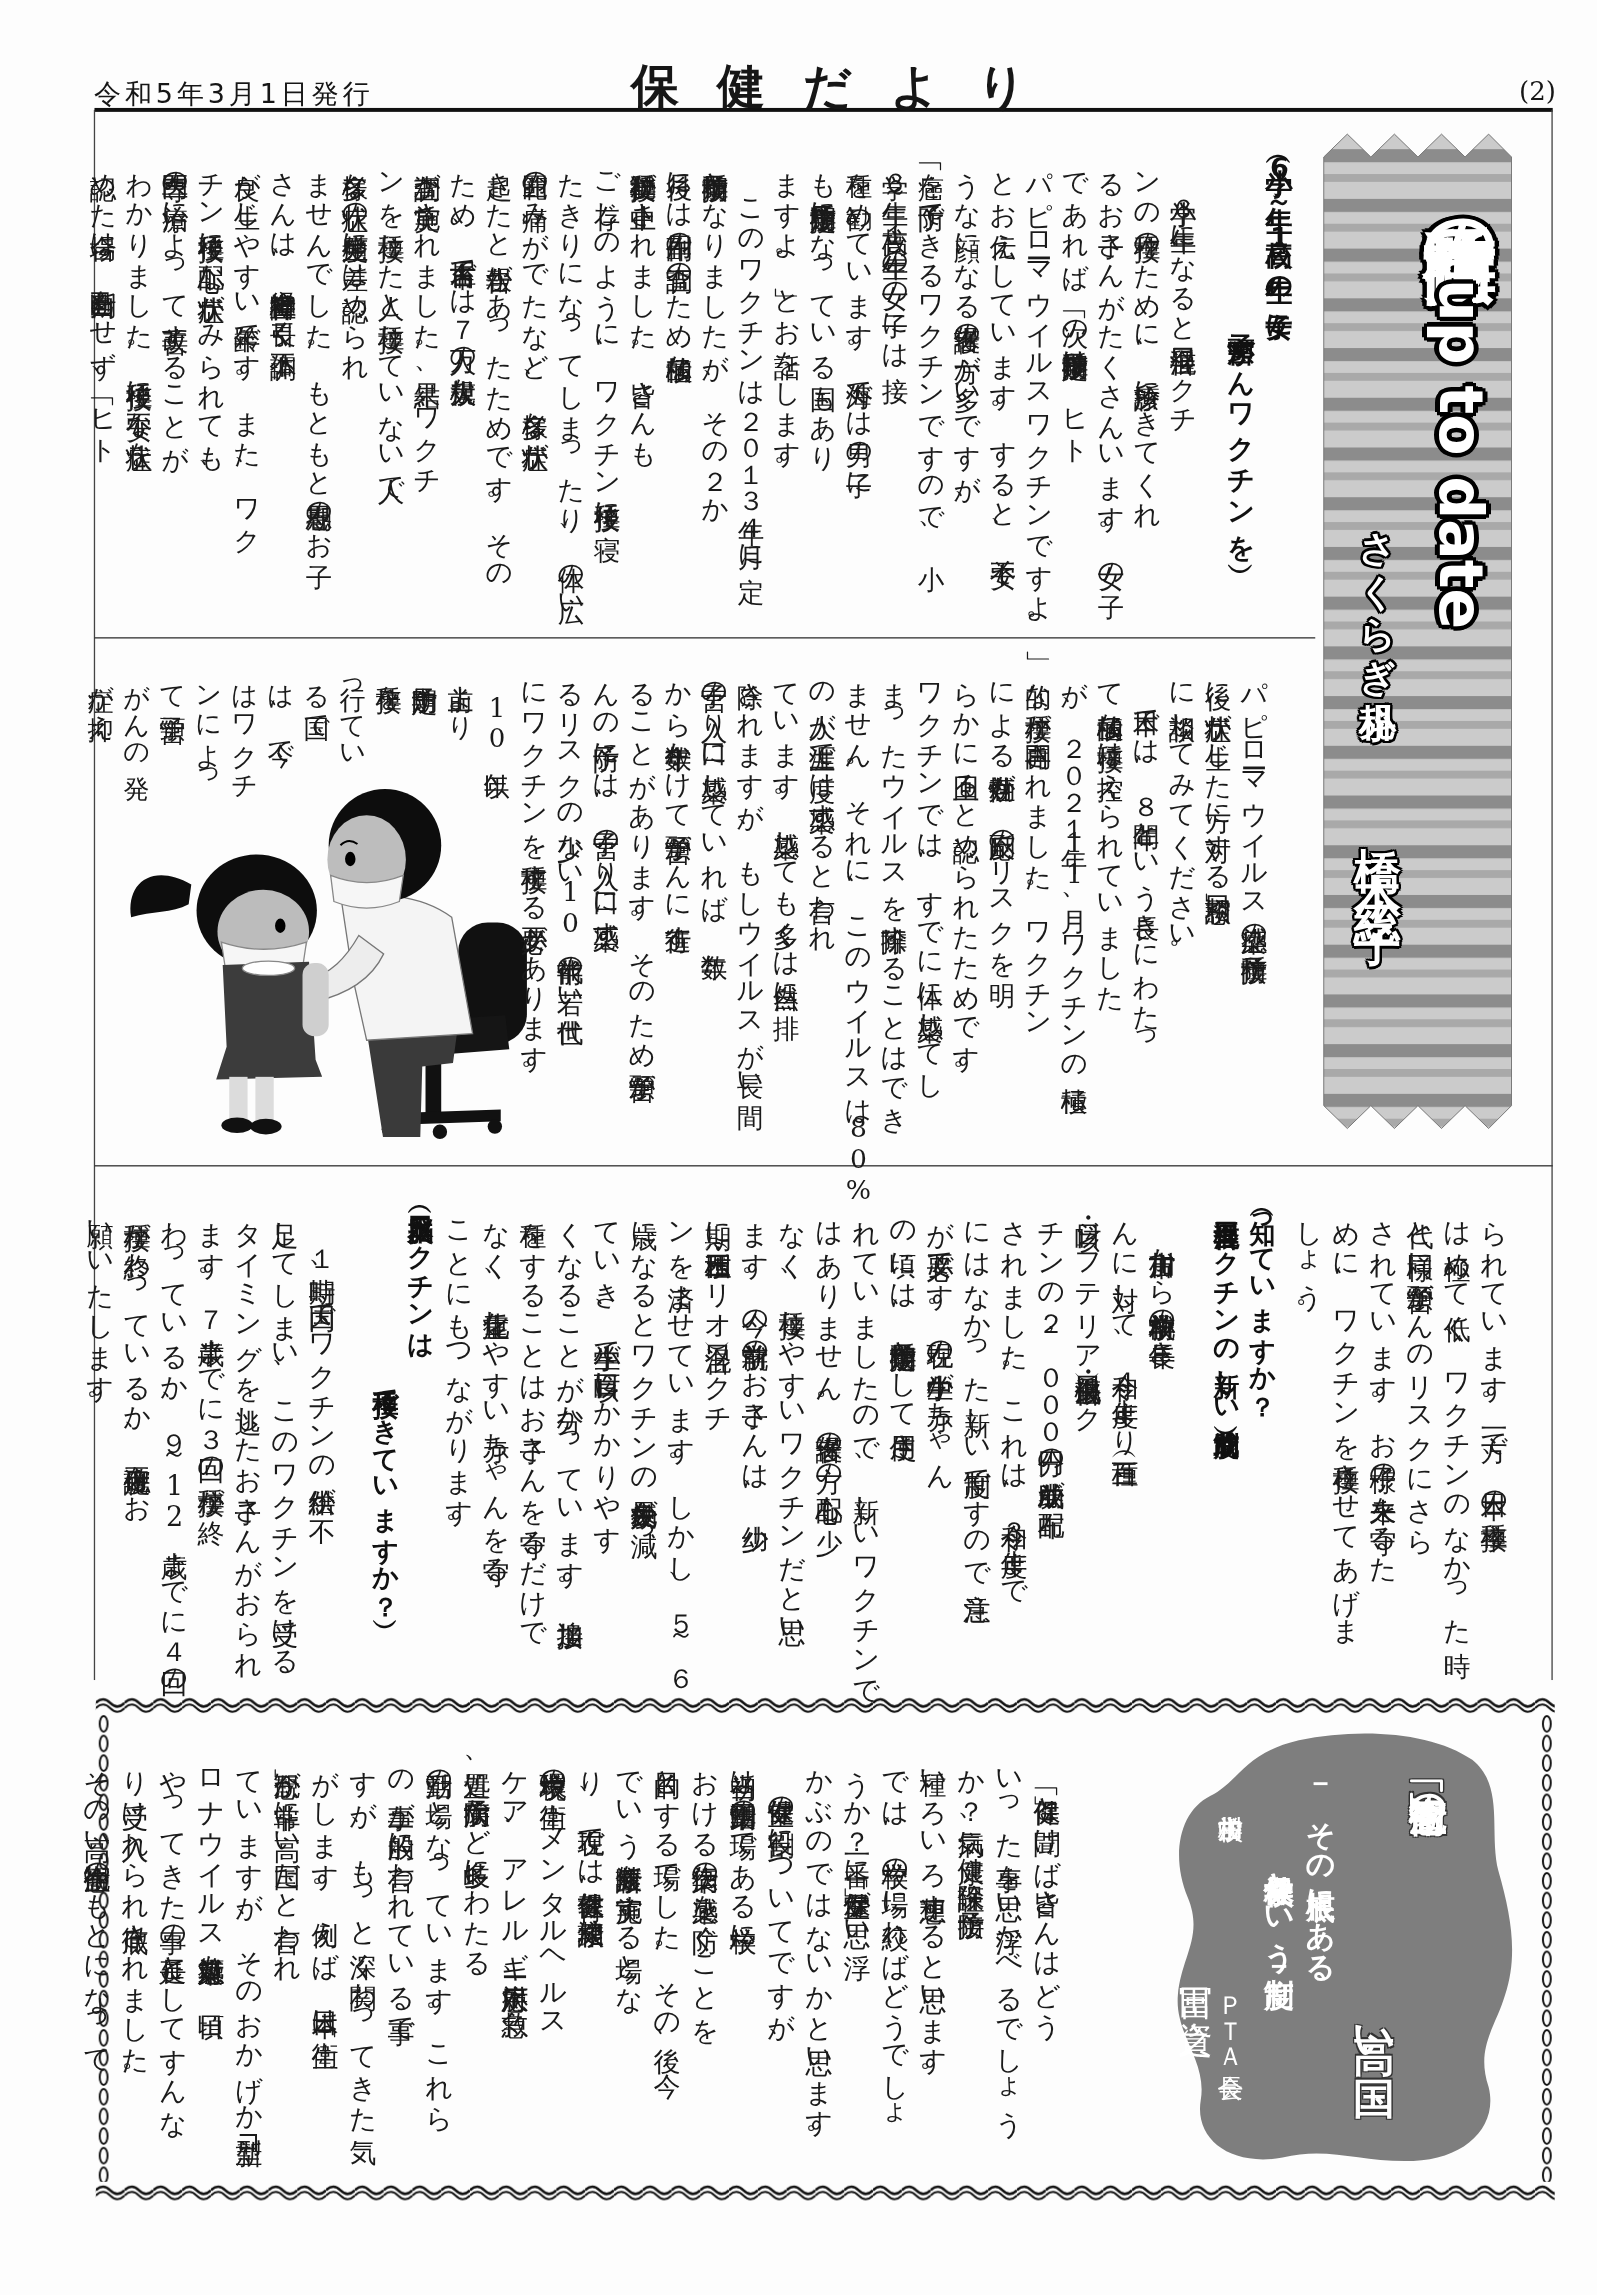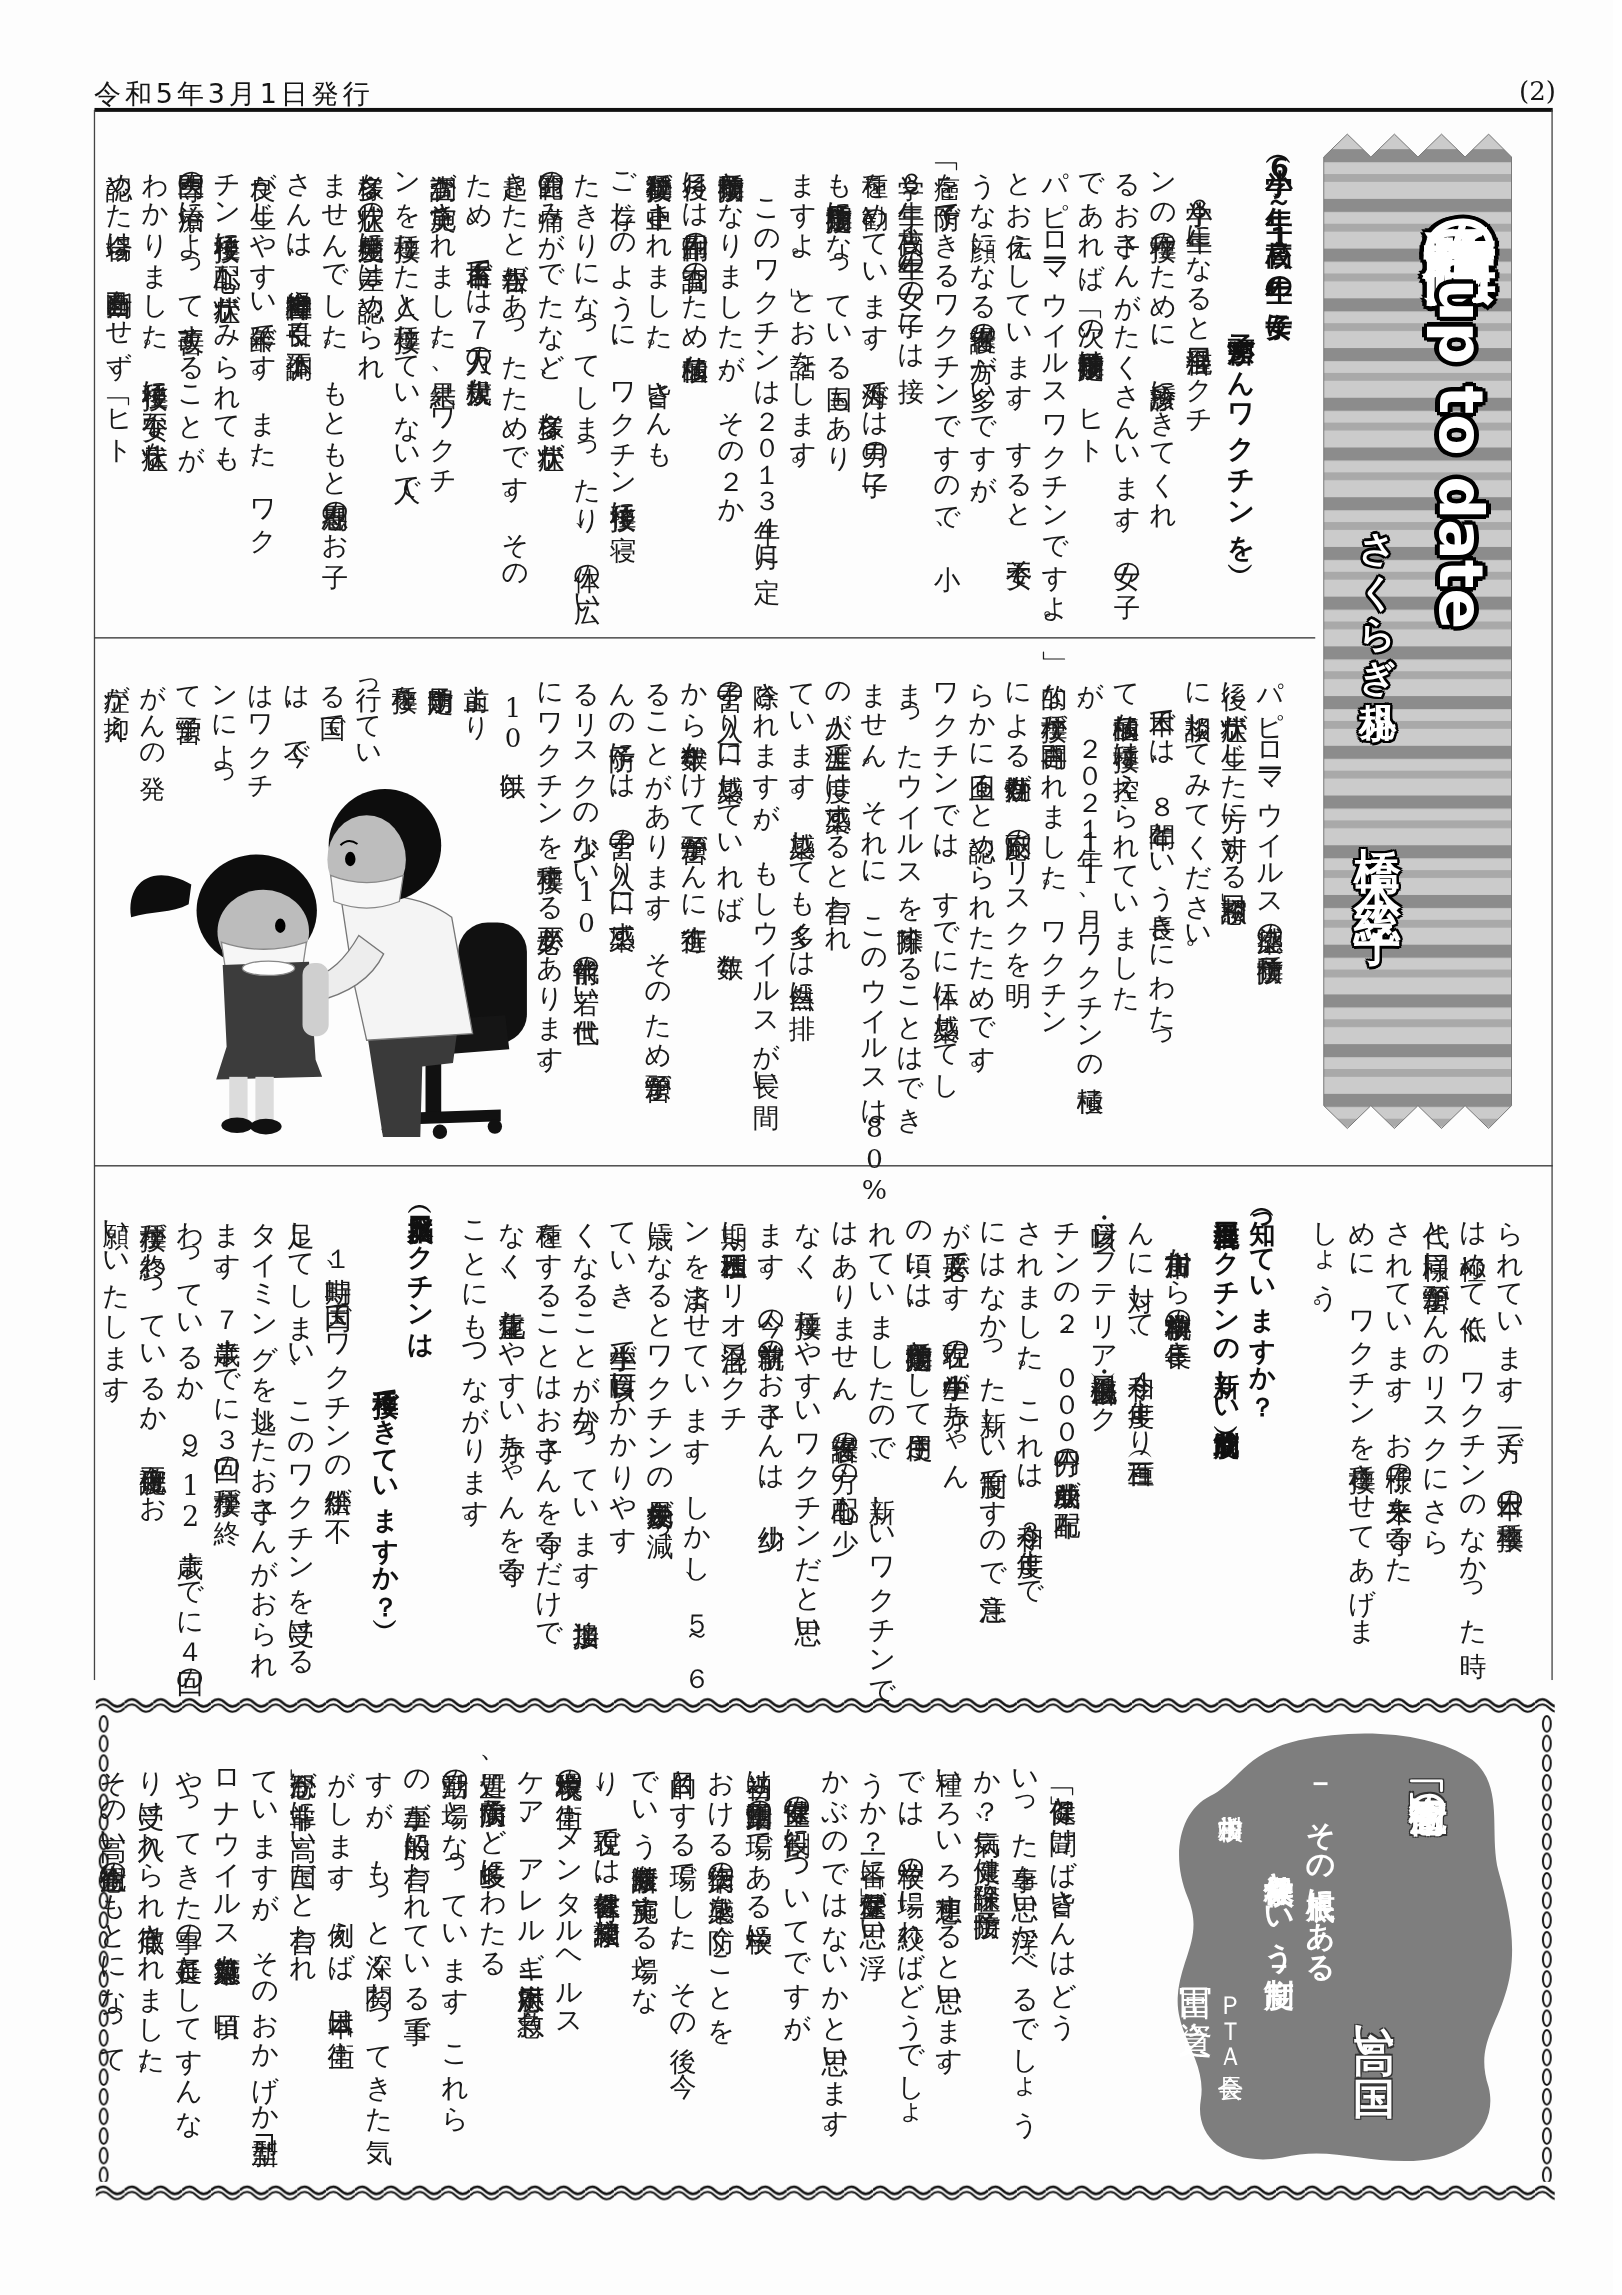--- a/index.html
+++ b/index.html
@@ -1,20 +1,19 @@
 <!DOCTYPE html>
 <html style="font-size:10.5px"><head>
 <meta charset="utf-8">
 <style>
   html, body { margin: 0; padding: 0; background: #ffffff; }
   #page {
     position: relative; width: 1597px; height: 2295px; overflow: hidden;
     background: #fdfdfd; color: #161616;
     font-family: "DejaVu Serif", "Liberation Serif", serif;
-    padding-left: 16px;
   }
   .abs { position: absolute; }
   .v {
     position: absolute; writing-mode: vertical-rl; text-orientation: upright;
     white-space: nowrap;
   }
   .v > div { white-space: nowrap; }
   .body-text { font-family: "DejaVu Serif", "Liberation Serif", serif; font-size: 26.6px; color: #1a1a1a; }
   .heading { font-family: "DejaVu Sans", "Liberation Sans", sans-serif; font-weight: bold; font-size: 26px; line-height: 35px; color: #111; }
   .outline-big {
@@ -103,20 +102,21 @@
       <rect x="0" y="0" width="24" height="715" fill="url(#chain-v)"></rect>
     </g>
     <g transform="translate(2352,2620)">
       <rect x="0" y="0" width="24" height="715" fill="url(#chain-v)"></rect>
     </g>
 
     <path d="M1985 2660 C2080 2640 2190 2648 2250 2690 C2300 2730 2275 2800 2290 2860 C2310 2930 2320 2990 2300 3050 C2285 3100 2255 3130 2275 3190 C2290 3250 2240 3300 2160 3303 C2080 3306 2030 3280 1960 3298 C1880 3312 1825 3270 1835 3210 C1845 3150 1795 3110 1800 3050 C1805 2990 1840 2960 1815 2900 C1790 2840 1800 2770 1850 2745 C1895 2722 1900 2680 1985 2660 Z" fill="#7e7e7e"></path>
   </svg>
 
   <div class="abs" style="left:94px;top:76px;font-size:27px;letter-spacing:3.9px;font-family:'DejaVu Sans','Liberation Sans',sans-serif;">令和5年3月1日発行</div>
+  <div class="abs" style="left:631px;top:55px;font-size:48px;letter-spacing:38px;font-weight:bold;">保健だより</div>
   <div class="abs" style="left:1519px;top:76px;font-size:26px;">(2)</div>
 
   <div class="v outline-big" style="left:1420px;top:171px;font-size:73px;line-height:81px;font-family:'DejaVu Sans','Liberation Sans',sans-serif;font-weight:bold;">
     <span>予防接種の</span><span class="latin" style="font-size:60px;margin-top:25px;display:inline-block;">up to date</span>
   </div>
   <div class="v outline-small" style="left:1356px;top:506px;font-size:37px;line-height:42px;font-family:'DejaVu Sans','Liberation Sans',sans-serif;font-weight:bold;">さくらぎ小児科</div>
   <div class="v outline-small" style="left:1351px;top:810px;font-size:47px;line-height:54px;letter-spacing:25.5px;font-family:'DejaVu Sans','Liberation Sans',sans-serif;font-weight:bold;">橋本総子</div>
 
   <div>
     <div class="v heading" style="left:1262px;top:146px;font-size:27px;letter-spacing:2px;">（小学6年生～高校1年生の女子に</div>

